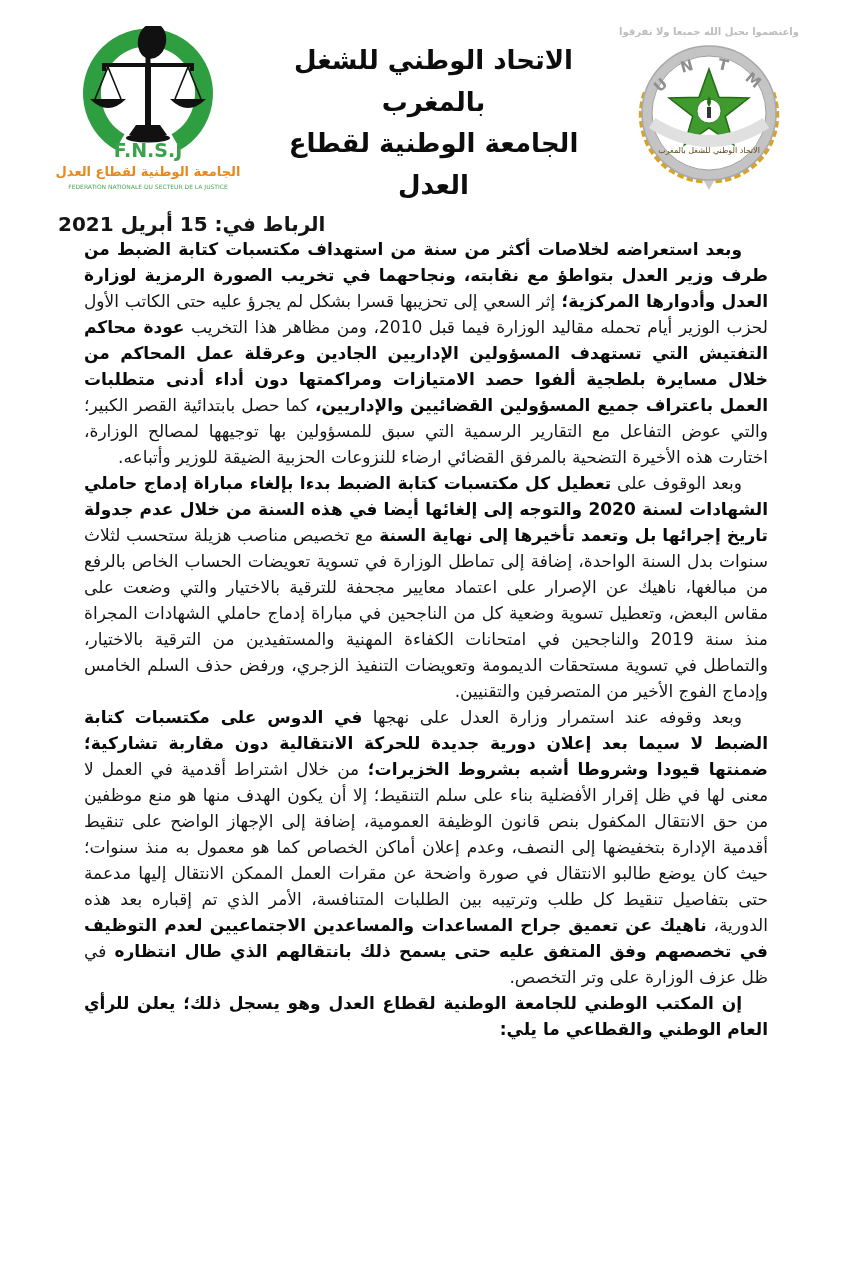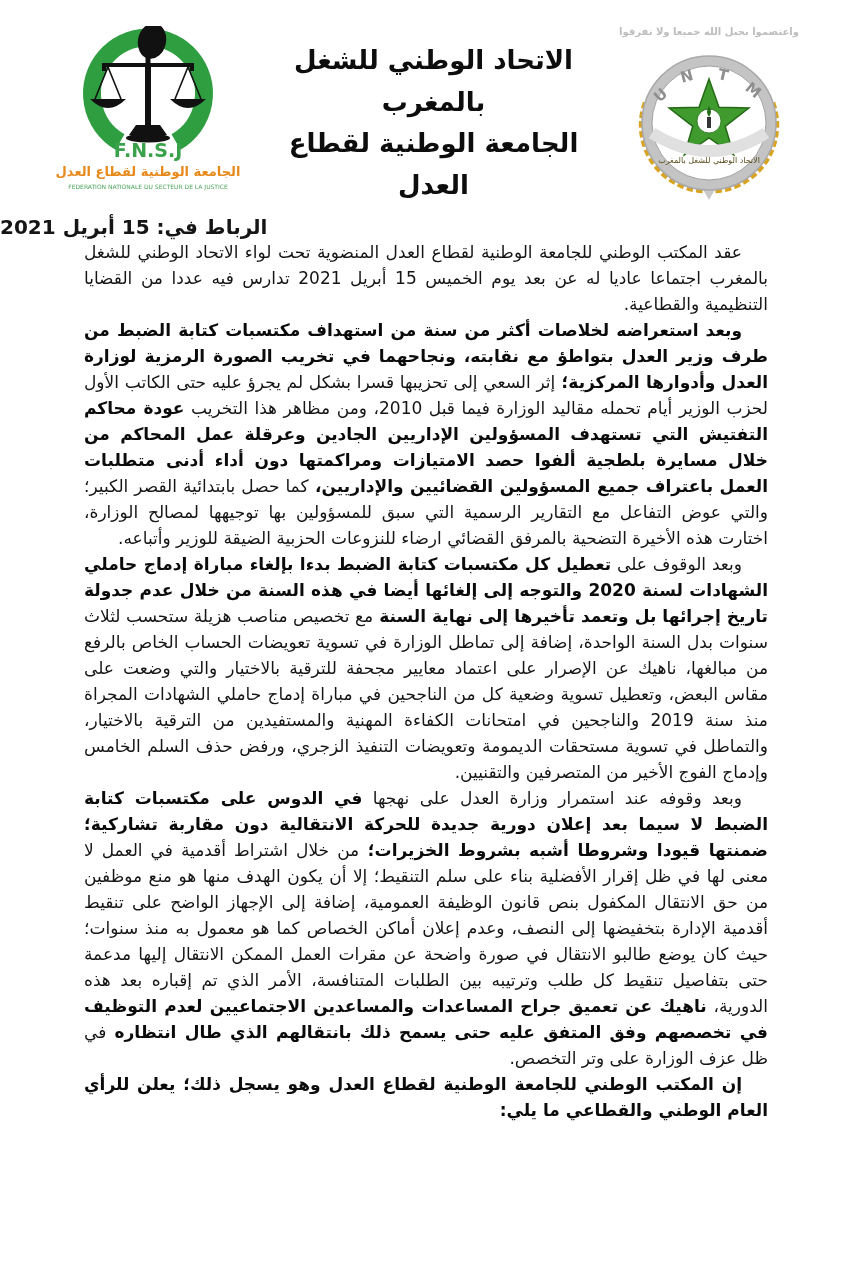--- a/index.html
+++ b/index.html
@@ -9,23 +9,23 @@
     box-sizing:border-box;overflow:hidden;
   }
   
   .header{display:flex;justify-content:space-between;align-items:flex-start;
     padding:26px 48px 0 48px;}
   .logo-left{width:205px;text-align:left;flex:none;}
   .org-center{flex:1;text-align:center;direction:rtl;font-weight:bold;
     font-size:26px;line-height:1.6;padding-top:14px;color:#0d0d0d;}
   .logo-right{width:190px;text-align:center;flex:none;}
   .untm-slogan{color:#bdbdbd;font-size:10px;font-weight:bold;direction:rtl;
-    white-space:nowrap;margin-bottom:10px;}
+    white-space:nowrap;margin-bottom:0;}
   
-  .date-row{text-align:left;margin-top:6px;}
+  .date-row{text-align:left;padding-left:58px;margin-top:6px;}
   .date-row span{direction:rtl;display:inline-block;font-weight:bold;font-size:20px;}
   
   .big-title{text-align:center;direction:rtl;font-size:96px;font-weight:bold;
     line-height:1.15;margin:2px 0 14px 0;color:#000;}
   
   .doc-body{width:684px;margin:0 auto;direction:rtl;text-align:justify;
     font-size:17px;line-height:26px;}
   .doc-body p{margin:0;text-indent:26px;}
   .doc-body b{font-weight:bold;color:#0b0b0b;}
   svg text{font-family:"DejaVu Sans",sans-serif;}
@@ -101,20 +101,19 @@
       </svg>
     </div>
   </div>
 
   <div class="date-row">
     <span>الرباط في: 15 أبريل 2021</span>
   </div>
 
 
   <div class="doc-body" id="body-paragraphs">
-      <p><span>عقد المكتب الوطني للجامعة الوطنية لقطاع العدل المنضوية تحت لواء الاتحاد الوطني للشغل بالمغرب اجتماعا عاديا له عن بعد يوم الخميس 15 أبريل 2021 تدارس فيه عددا من القضايا التنظيمية والقطاعية.</span></p>
       <p><b>وبعد استعراضه لخلاصات أكثر من سنة من استهداف مكتسبات كتابة الضبط من طرف وزير العدل بتواطؤ مع نقابته، ونجاحهما في تخريب الصورة الرمزية لوزارة العدل وأدوارها المركزية؛ </b><span>إثر السعي إلى تحزيبها قسرا بشكل لم يجرؤ عليه حتى الكاتب الأول لحزب الوزير أيام تحمله مقاليد الوزارة فيما قبل 2010، ومن مظاهر هذا التخريب </span><b>عودة محاكم التفتيش التي تستهدف المسؤولين الإداريين الجادين وعرقلة عمل المحاكم من خلال مسايرة بلطجية ألفوا حصد الامتيازات ومراكمتها دون أداء أدنى متطلبات العمل باعتراف جميع المسؤولين القضائيين والإداريين، </b><span>كما حصل بابتدائية القصر الكبير؛ والتي عوض التفاعل مع التقارير الرسمية التي سبق للمسؤولين بها توجيهها لمصالح الوزارة، اختارت هذه الأخيرة التضحية بالمرفق القضائي ارضاء للنزوعات الحزبية الضيقة للوزير وأتباعه.</span></p>
       <p><span>وبعد الوقوف على </span><b>تعطيل كل مكتسبات كتابة الضبط بدءا بإلغاء مباراة إدماج حاملي الشهادات لسنة 2020 والتوجه إلى إلغائها أيضا في هذه السنة من خلال عدم جدولة تاريخ إجرائها بل وتعمد تأخيرها إلى نهاية السنة </b><span>مع تخصيص مناصب هزيلة ستحسب لثلاث سنوات بدل السنة الواحدة، إضافة إلى تماطل الوزارة في تسوية تعويضات الحساب الخاص بالرفع من مبالغها، ناهيك عن الإصرار على اعتماد معايير مجحفة للترقية بالاختيار والتي وضعت على مقاس البعض، وتعطيل تسوية وضعية كل من الناجحين في مباراة إدماج حاملي الشهادات المجراة منذ سنة 2019 والناجحين في امتحانات الكفاءة المهنية والمستفيدين من الترقية بالاختيار، والتماطل في تسوية مستحقات الديمومة وتعويضات التنفيذ الزجري، ورفض حذف السلم الخامس وإدماج الفوج الأخير من المتصرفين والتقنيين.</span></p>
       <p><span>وبعد وقوفه عند استمرار وزارة العدل على نهجها </span><b>في الدوس على مكتسبات كتابة الضبط لا سيما بعد إعلان دورية جديدة للحركة الانتقالية دون مقاربة تشاركية؛ ضمنتها قيودا وشروطا أشبه بشروط الخزيرات؛ </b><span>من خلال اشتراط أقدمية في العمل لا معنى لها في ظل إقرار الأفضلية بناء على سلم التنقيط؛ إلا أن يكون الهدف منها هو منع موظفين من حق الانتقال المكفول بنص قانون الوظيفة العمومية، إضافة إلى الإجهاز الواضح على تنقيط أقدمية الإدارة بتخفيضها إلى النصف، وعدم إعلان أماكن الخصاص كما هو معمول به منذ سنوات؛ حيث كان يوضع طالبو الانتقال في صورة واضحة عن مقرات العمل الممكن الانتقال إليها مدعمة حتى بتفاصيل تنقيط كل طلب وترتيبه بين الطلبات المتنافسة، الأمر الذي تم إقباره بعد هذه الدورية، </span><b>ناهيك عن تعميق جراح المساعدات والمساعدين الاجتماعيين لعدم التوظيف في تخصصهم وفق المتفق عليه حتى يسمح ذلك بانتقالهم الذي طال انتظاره </b><span>في ظل عزف الوزارة على وتر التخصص.</span></p>
       <p><b>إن المكتب الوطني للجامعة الوطنية لقطاع العدل وهو يسجل ذلك؛ يعلن للرأي العام الوطني والقطاعي ما يلي:</b></p>
     </div>
 
 </div>
 
 </body></html>

